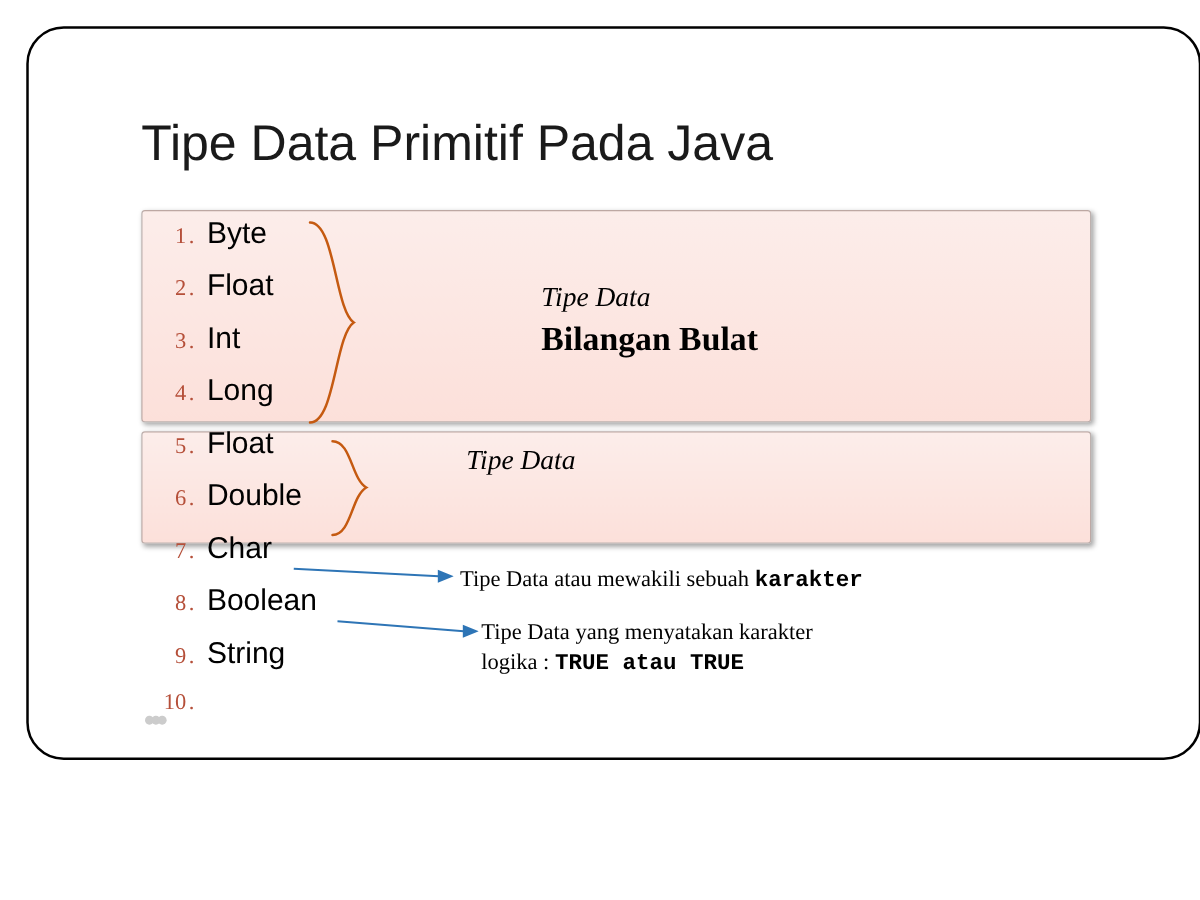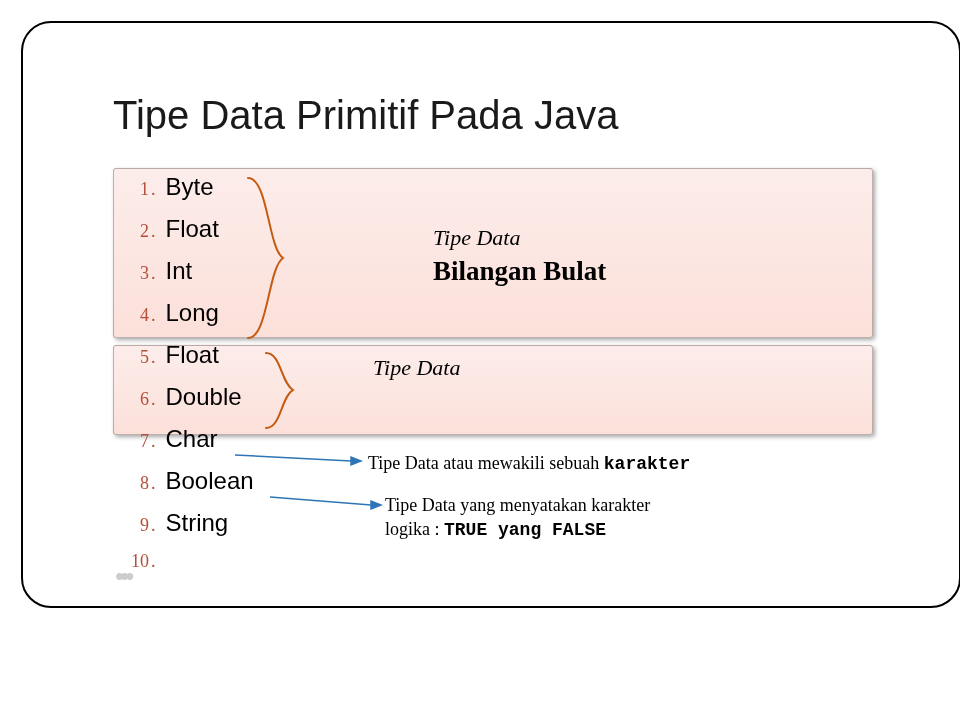--- a/index.html
+++ b/index.html
@@ -190,17 +190,17 @@
   <div class="annot" style="left:350px; top:330px;">
     <div class="l1">Tipe Data</div>
   </div>
 
   <div class="annot smallnote" style="left:345px; top:428px;">
     <span>Tipe Data atau mewakili sebuah </span><span class="bold">karakter</span>
   </div>
 
   <div class="annot smallnote" style="left:362px; top:470px; width:340px;">
     <div>Tipe Data yang menyatakan karakter</div>
-    <div><span>logika : </span><span class="bold">TRUE yang FALSE</span></div>
+    <div><span>logika : </span><span class="bold">TRUE atau TRUE</span></div>
   </div>
 
   <div class="deco">•••</div>
 </div>
 
 </body></html>

